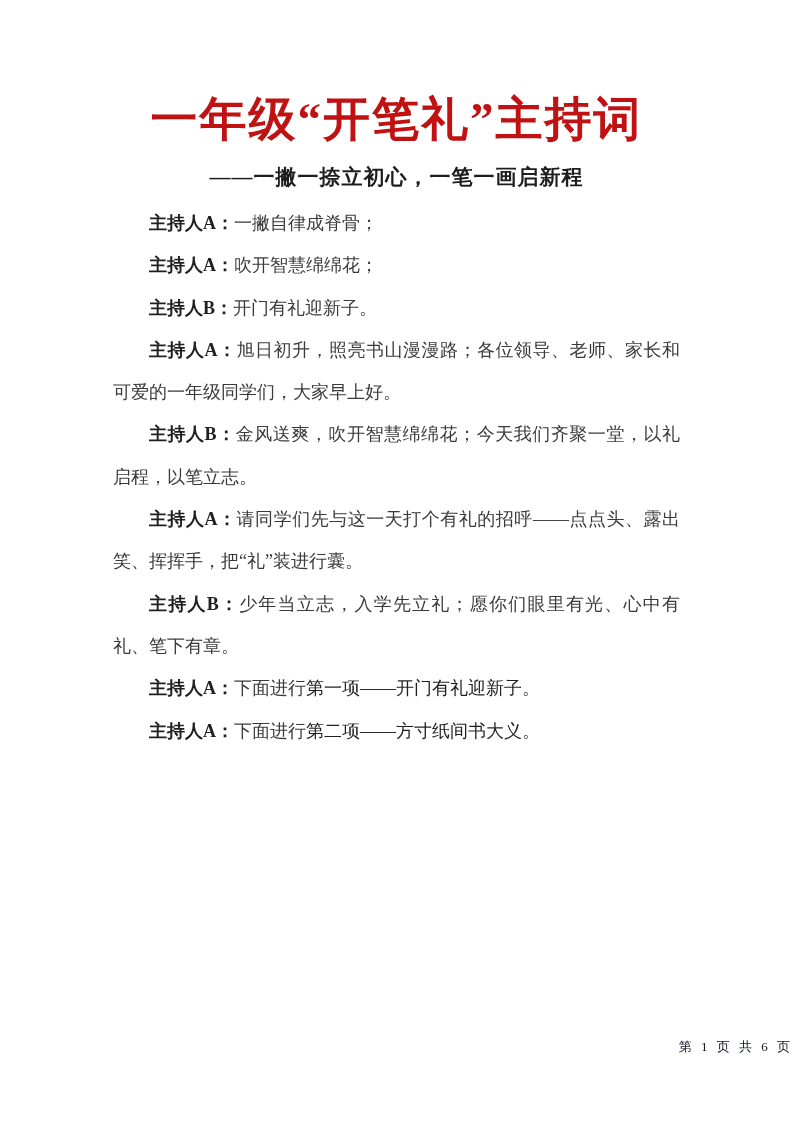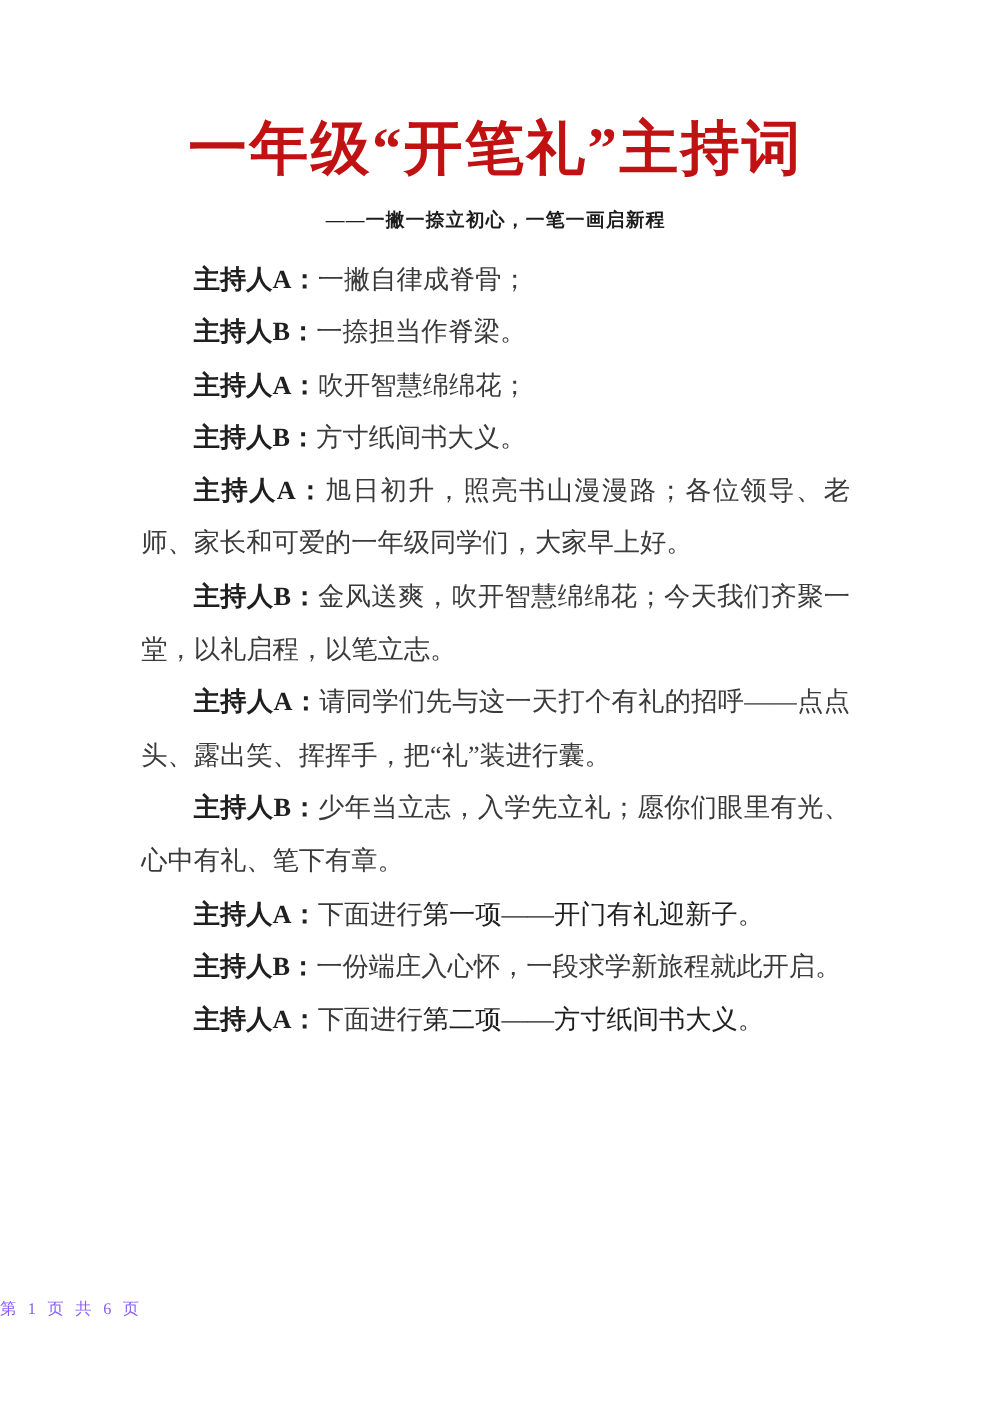--- a/index.html
+++ b/index.html
@@ -21,69 +21,67 @@
     text-align: center;
     font-size: 47px;
     font-weight: 700;
     line-height: 62px;
     letter-spacing: 2px;
     color: #c01212;
   }
   .doc-subtitle {
     margin: 12px 0 0 0;
     text-align: center;
-    font-size: 15px;
+    font-size: 21px;
     font-weight: 700;
     line-height: 30px;
     color: #1d1d1d;
     letter-spacing: 1px;
   }
   .doc-body {
     margin: 10px 113px 0 113px;
-    font-size: 21px;
+    font-size: 18px;
     line-height: 42.3px;
     text-align: justify;
     color: #3a3a3a;
   }
   .para {
     margin: 0;
     text-indent: 2em;
   }
   .speaker {
     font-weight: 700;
     color: #1f1f1f;
   }
   .seg.bold {
     font-weight: 400;
     color: #1f1f1f;
   }
   .page-footer {
     position: absolute;
     left: 0; right: 0;
     bottom: 67px;
-    text-align: left;
+    text-align: right;
     font-size: 13px;
     line-height: 16px;
     letter-spacing: 3px;
-    color: #8b5cf6;
+    color: #0f172a;
   }
 </style>
 </head>
 <body>
 
 <div class="page">
   <h1 class="doc-title" style="color: rgb(192, 18, 18);">一年级“开笔礼”主持词</h1>
   <div class="doc-subtitle">——一撇一捺立初心，一笔一画启新程</div>
   <div class="doc-body" id="doc-body">
       <p class="para"><span class="speaker">主持人A：</span><span class="seg">一撇自律成脊骨；</span></p>
-      <p class="para"><span class="speaker">主持人B：</span><span class="seg">一捺担当作脊梁。</span></p>
       <p class="para"><span class="speaker">主持人A：</span><span class="seg">吹开智慧绵绵花；</span></p>
-      <p class="para"><span class="speaker">主持人B：</span><span class="seg">方寸纸间书大义。</span></p>
+      <p class="para"><span class="speaker">主持人B：</span><span class="seg">开门有礼迎新子。</span></p>
       <p class="para"><span class="speaker">主持人A：</span><span class="seg">旭日初升，照亮书山漫漫路；各位领导、老师、家长和可爱的一年级同学们，大家早上好。</span></p>
       <p class="para"><span class="speaker">主持人B：</span><span class="seg">金风送爽，吹开智慧绵绵花；今天我们齐聚一堂，以礼启程，以笔立志。</span></p>
       <p class="para"><span class="speaker">主持人A：</span><span class="seg">请同学们先与这一天打个有礼的招呼——点点头、露出笑、挥挥手，把“礼”装进行囊。</span></p>
       <p class="para"><span class="speaker">主持人B：</span><span class="seg">少年当立志，入学先立礼；愿你们眼里有光、心中有礼、笔下有章。</span></p>
       <p class="para"><span class="speaker">主持人A：</span><span class="seg">下面进行</span><span class="seg bold">第一项——开门有礼迎新子</span><span class="seg">。</span></p>
-      <p class="para"><span class="speaker">主持人B：</span><span class="seg">一份端庄入心怀，一段求学新旅程就此开启。</span></p>
       <p class="para"><span class="speaker">主持人A：</span><span class="seg">下面进行</span><span class="seg bold">第二项——方寸纸间书大义</span><span class="seg">。</span></p>
     </div>
   <div class="page-footer">第 1 页 共 6 页</div>
 </div>
 
 </body></html>

